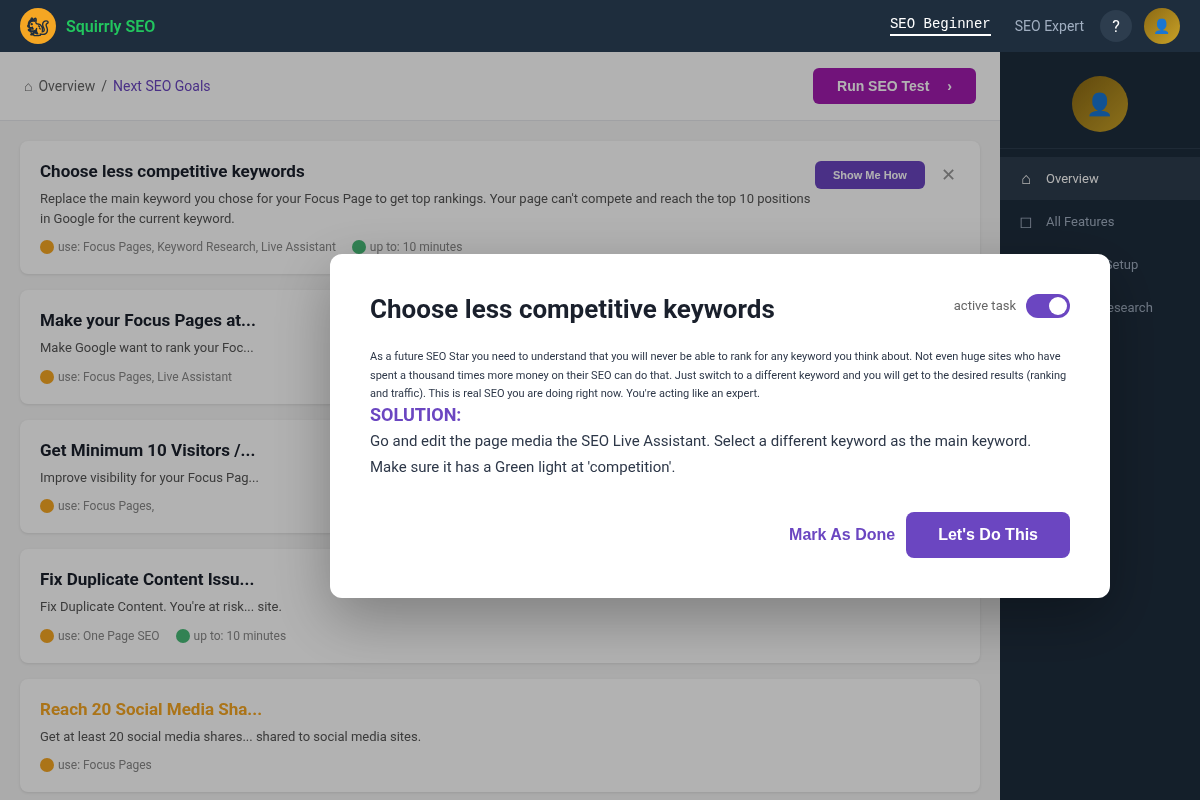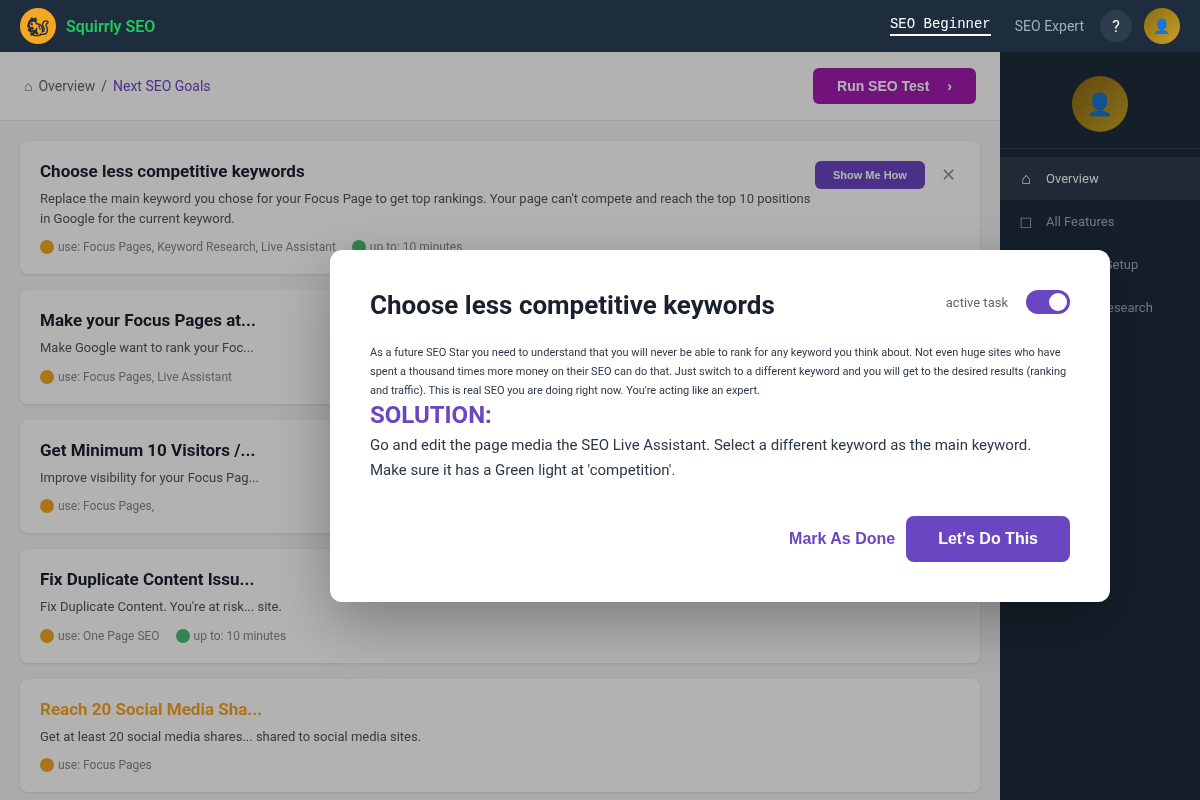--- a/index.html
+++ b/index.html
@@ -303,21 +303,21 @@
       margin-bottom: 24px;
     }
     .modal-title {
       font-size: 26px;
       font-weight: 700;
       color: #1a202c;
     }
     .active-task-area {
       display: flex;
       align-items: center;
-      gap: 18px;
+      gap: 10px;
     }
     .active-task-label {
       font-size: 13px;
       color: #666;
     }
     .toggle-on {
       width: 44px;
       height: 24px;
       background: #6b46c1;
       border-radius: 12px;
@@ -333,21 +333,21 @@
       height: 18px;
       background: white;
       border-radius: 50%;
     }
     .modal-body {
       font-size: 11px;
       color: #2d3748;
       line-height: 1.7;
     }
     .solution-label {
-      font-size: 24px;
+      font-size: 18px;
       font-weight: 700;
       color: #6b46c1;
       margin-bottom: 4px;
     }
     .solution-text {
       font-size: 15px;
       color: #2d3748;
       line-height: 1.7;
     }
     .modal-footer {

